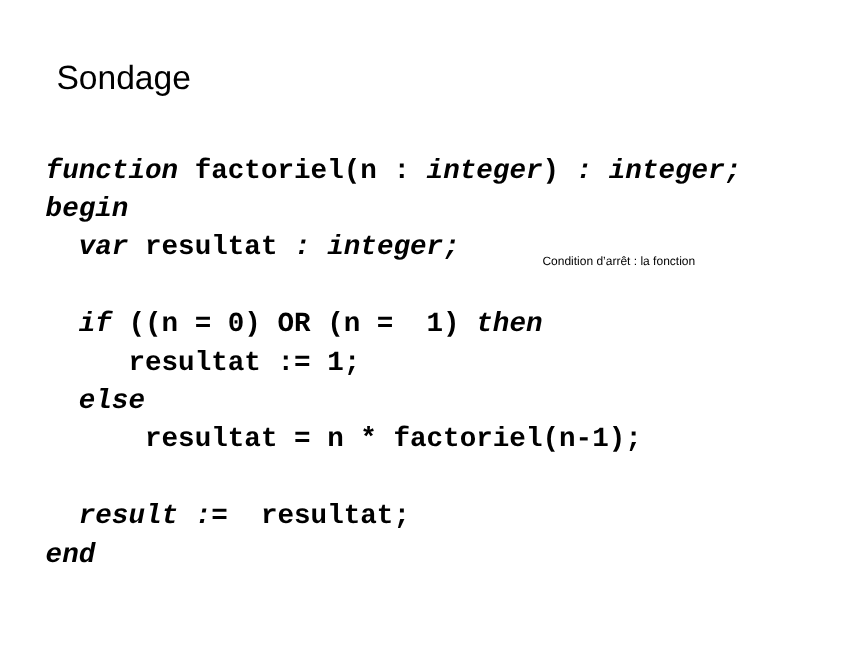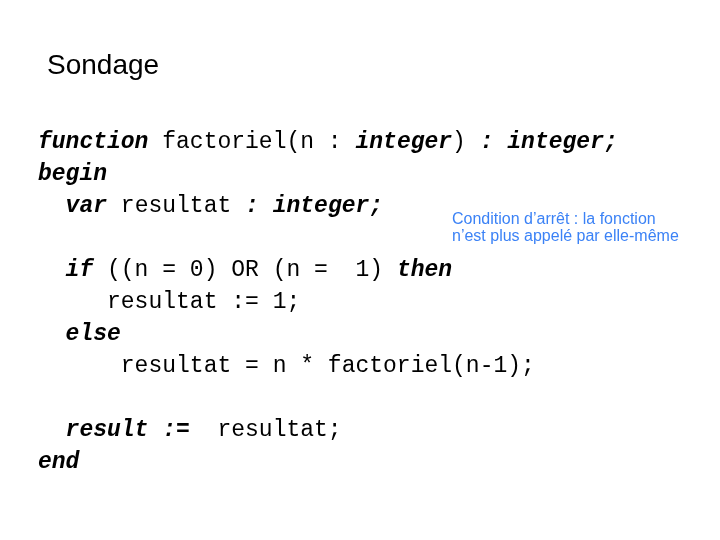--- a/index.html
+++ b/index.html
@@ -46,45 +46,44 @@
   }
   #code-block .code-line {
     white-space: pre;
     height: 32px;
   }
   #code-block .kw {
     font-weight: bold;
     font-style: italic;
   }
   #code-block .id {
-    font-weight: normal;
+    font-weight: bold;
   }
   #code-block .blank {
     height: 32px;
   }
 
   
   #annotation {
     position: absolute;
     left: 452px;
     top: 210px;
     width: 262px;
     font-family: "Liberation Sans", sans-serif;
-    font-size: 16px;
+    font-size: 10px;
     line-height: 17px;
     font-weight: 400;
-    color: #3b82f6;
+    color: #000000;
   }
   #annotation .ann-line {
     white-space: pre;
   }
 </style>
 </head>
 <body>
 
 <div id="slide-title">Sondage</div>
 
 <div id="code-block"><div class="code-line"><span class="kw">function </span><span class="id">factoriel(n : </span><span class="kw">integer</span><span class="id">)</span><span class="kw"> : integer;</span></div><div class="code-line"><span class="kw">begin</span></div><div class="code-line"><span class="kw">  var </span><span class="id">resultat </span><span class="kw">: integer;</span></div><div class="code-line blank">&nbsp;</div><div class="code-line"><span class="kw">  if </span><span class="id">((n = 0) OR (n =  1) </span><span class="kw">then</span></div><div class="code-line"><span class="id">     resultat := 1;</span></div><div class="code-line"><span class="kw">  else</span></div><div class="code-line"><span class="id">      resultat = n * factoriel(n-1);</span></div><div class="code-line blank">&nbsp;</div><div class="code-line"><span class="kw">  result := </span><span class="id"> resultat;</span></div><div class="code-line"><span class="kw">end</span></div></div>
 
 <div id="annotation">
   <div class="ann-line">Condition d’arrêt : la fonction</div>
-  <div class="ann-line">n’est plus appelé par elle-même</div>
 </div>
 
 </body></html>

